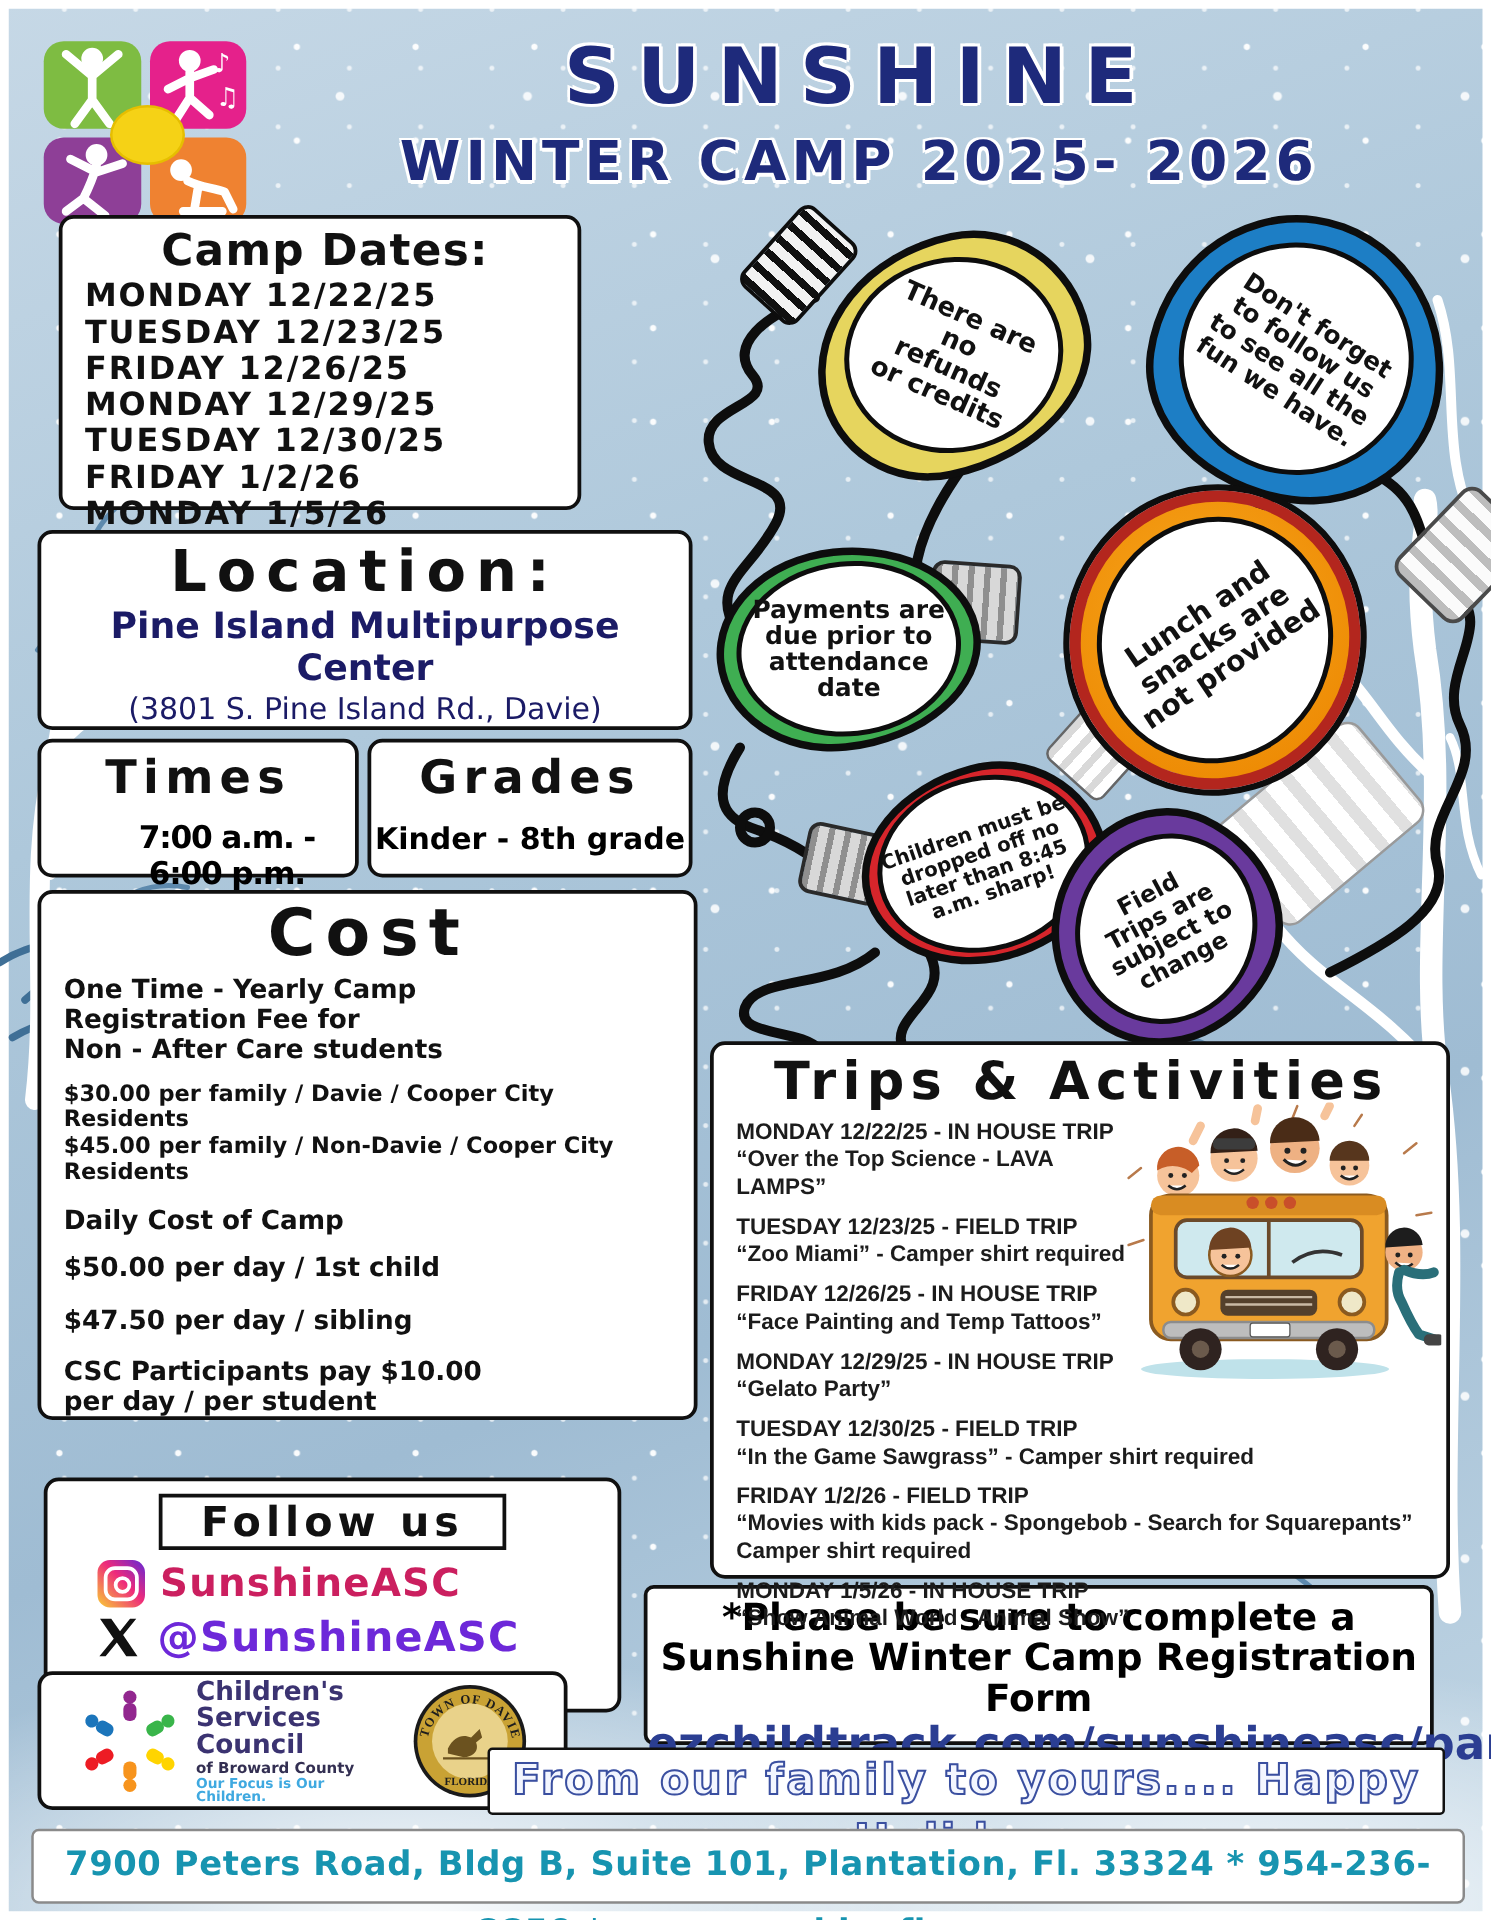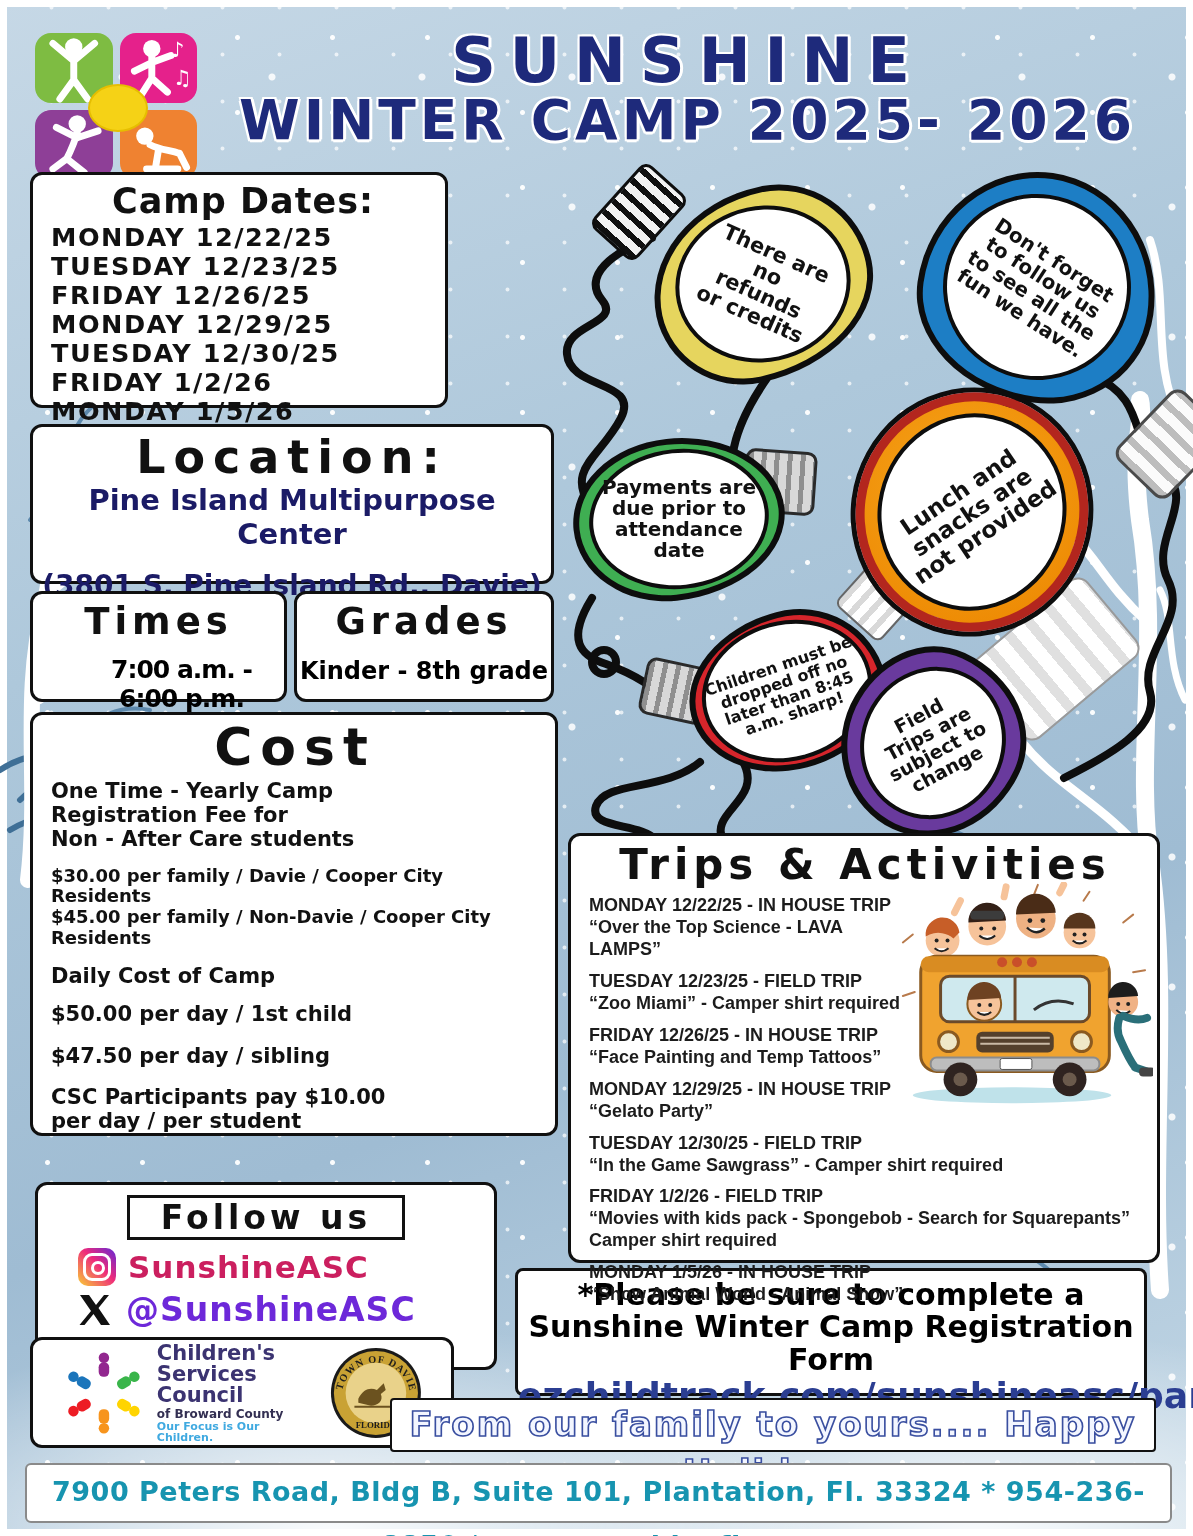--- a/index.html
+++ b/index.html
@@ -19,32 +19,32 @@
   .comic{font-family:"DejaVu Sans",sans-serif;font-weight:bold;color:#111;}
   .pre{white-space:pre-line;}
 
   
   .logo{left:35px;top:33px;width:162px;height:146px;display:grid;grid-template-columns:1fr 1fr;grid-template-rows:1fr 1fr;gap:7px;}
   .tile{border-radius:16px;position:relative;overflow:hidden;}
   .logo-center{position:absolute;left:53px;top:52px;width:56px;height:44px;border-radius:50%;background:#f5d216;border:2px solid #e6be00;}
   .titles{left:205px;top:30px;width:965px;text-align:center;color:#1e2a7b;font-weight:bold;
     text-shadow:2px 2px 0 #fff,-2px -2px 0 #fff,2px -2px 0 #fff,-2px 2px 0 #fff,0 3px 0 #fff,3px 0 0 #fff;}
   .t1{font-size:62px;letter-spacing:14px;line-height:1;}
-  .t2{font-size:55px;letter-spacing:4px;line-height:1;margin-top:1px;text-align:center;}
-
-  
-  .campdates{left:30px;top:172px;width:418px;height:236px;padding:6px 10px 0 18px;}
+  .t2{font-size:44px;letter-spacing:4px;line-height:1;margin-top:16px;text-align:center;}
+
+  
+  .campdates{left:47px;top:172px;width:418px;height:236px;padding:6px 10px 0 18px;}
   .cd-title{font-size:35px;text-align:center;letter-spacing:1px;margin-bottom:2px;}
   .cd-line{font-size:25.5px;font-weight:bold;letter-spacing:1.5px;line-height:1.14;}
 
   
   .location{left:30px;top:424px;width:524px;height:160px;text-align:center;padding-top:6px;}
   .loc-title{font-size:46px;letter-spacing:8px;line-height:1.05;}
   .loc-name{font-size:29px;font-weight:bold;color:#1b1b66;margin-top:2px;}
-  .loc-addr{font-size:28px;font-weight:bold;color:#1b1b66;margin-top:18px;}
+  .loc-addr{font-size:24px;font-weight:normal;color:#1b1b66;margin-top:2px;}
 
   .times{left:30px;top:591px;width:257px;height:111px;text-align:center;padding-top:6px;}
   .grades{left:294px;top:591px;width:260px;height:111px;text-align:center;padding-top:6px;}
   .tg-title{font-size:37px;letter-spacing:5px;}
   .times-val{font-size:25px;font-weight:bold;margin-top:12px;letter-spacing:-1px;padding-left:46px;}
   .grades-val{font-size:24px;font-weight:bold;margin-top:14px;}
 
   
   .cost{left:30px;top:712px;width:528px;height:424px;padding:4px 16px 0 18px;overflow:hidden;}
   .cost-title{font-size:52px;text-align:center;letter-spacing:8px;line-height:1.08;margin-bottom:4px;}

